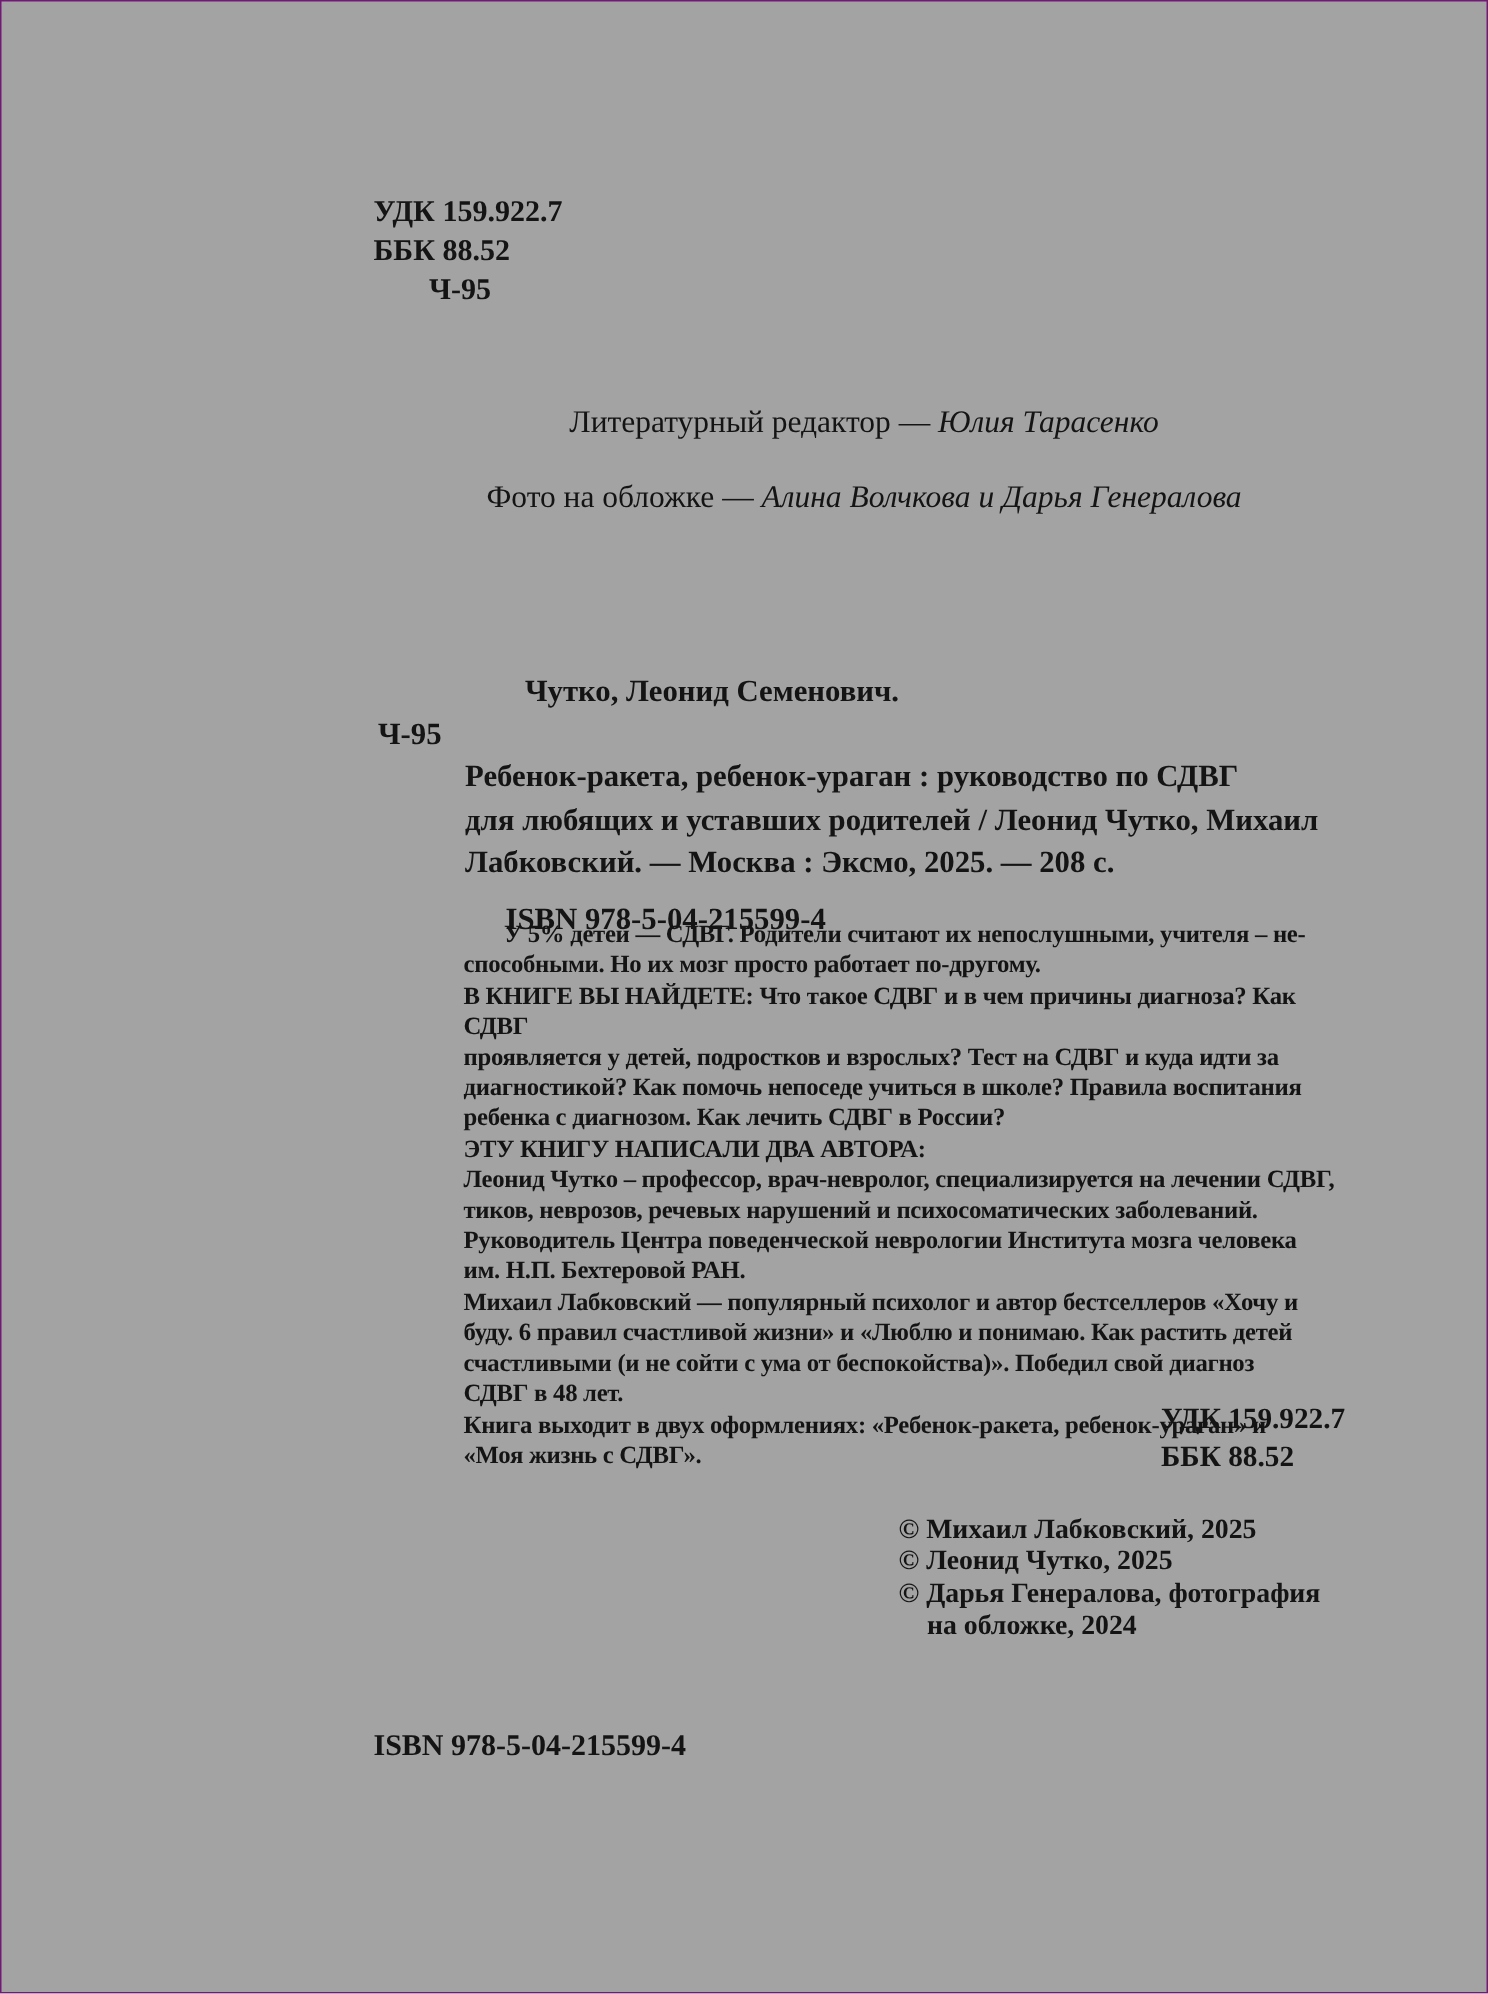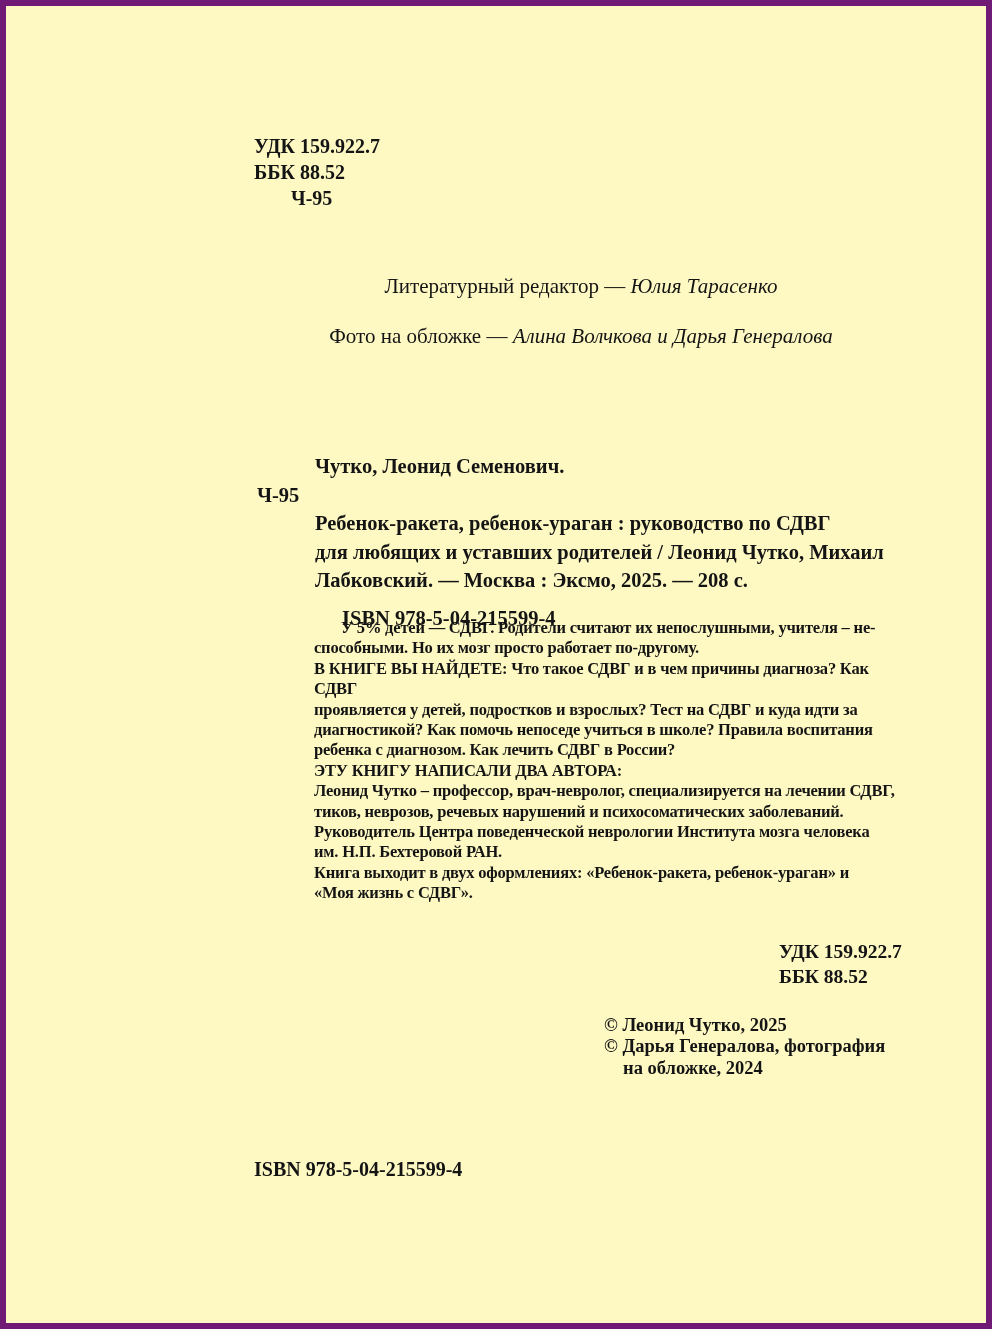--- a/index.html
+++ b/index.html
@@ -2,25 +2,25 @@
 <html lang="ru"><head>
 <meta charset="utf-8">
 <title>Imprint page</title>
 <style>
   html, body { margin: 0; padding: 0; background: #ffffff; }
   .page {
     position: relative;
     width: 992px;
     height: 1329px;
     margin: 0 auto;
-    background: #fef9c3;
+    background: #a3a3a3;
     color: #141414;
     font-family: "Liberation Serif", "DejaVu Serif", serif;
     box-sizing: border-box;
-    border: 6px solid #701a75;
+    border: 1px solid #701a75;
     overflow: hidden;
   }
   
   .top-codes {
     position: absolute; left: 248px; top: 127px;
     font-weight: bold; font-size: 20px; line-height: 26px;
     white-space: nowrap;
   }
   .top-codes .sign { padding-left: 37px; }
 
@@ -31,21 +31,21 @@
   }
   .credit-line.editor { top: 268px; }
   .credit-line.photo  { top: 318px; }
   .credit-line .it { font-style: italic; }
 
   
   .card {
     position: absolute; left: 309px; top: 446px; width: 600px;
     font-weight: bold; font-size: 20.5px; line-height: 28.5px;
   }
-  .card-heading { white-space: nowrap; }
+  .card-heading { white-space: nowrap; margin-left: 40px; }
   .card-desc {
     position: relative;
     white-space: pre-line;
     text-indent: 38px;
   }
   .card-sign {
     position: absolute; left: -58px; top: 0;
     text-indent: 0; white-space: nowrap;
   }
   .card-isbn { margin-top: 9px; padding-left: 27px; white-space: nowrap; }
@@ -117,30 +117,35 @@
 способными. Но их мозг просто работает по-другому.</p>
     <p>В КНИГЕ ВЫ НАЙДЕТЕ: Что такое СДВГ и в чем причины диагноза? Как СДВГ
 проявляется у детей, подростков и взрослых? Тест на СДВГ и куда идти за
 диагностикой? Как помочь непоседе учиться в школе? Правила воспитания
 ребенка с диагнозом. Как лечить СДВГ в России?</p>
     <p>ЭТУ КНИГУ НАПИСАЛИ ДВА АВТОРА:</p>
     <p>Леонид Чутко – профессор, врач-невролог, специализируется на лечении СДВГ,
 тиков, неврозов, речевых нарушений и психосоматических заболеваний.
 Руководитель Центра поведенческой неврологии Института мозга человека
 им. Н.П. Бехтеровой РАН.</p>
+    <p>Михаил Лабковский — популярный психолог и автор бестселлеров «Хочу и
+буду. 6 правил счастливой жизни» и «Люблю и понимаю. Как растить детей
+счастливыми (и не сойти с ума от беспокойства)». Победил свой диагноз
+СДВГ в 48 лет.</p>
     <p>Книга выходит в двух оформлениях: «Ребенок-ракета, ребенок-ураган» и
 «Моя жизнь с СДВГ».</p>
   </div>
 
   <div class="bottom-codes">
     <div>УДК 159.922.7</div>
     <div>ББК 88.52</div>
   </div>
 
   <div class="copyright">
+    <div class="entry">© Михаил Лабковский, 2025</div>
     <div class="entry">© Леонид Чутко, 2025</div>
     <div class="entry">© Дарья Генералова, фотография
 на обложке, 2024</div>
   </div>
 
   <div class="isbn-bottom">ISBN 978-5-04-215599-4</div>
 
 </div>
 
 </body></html>

